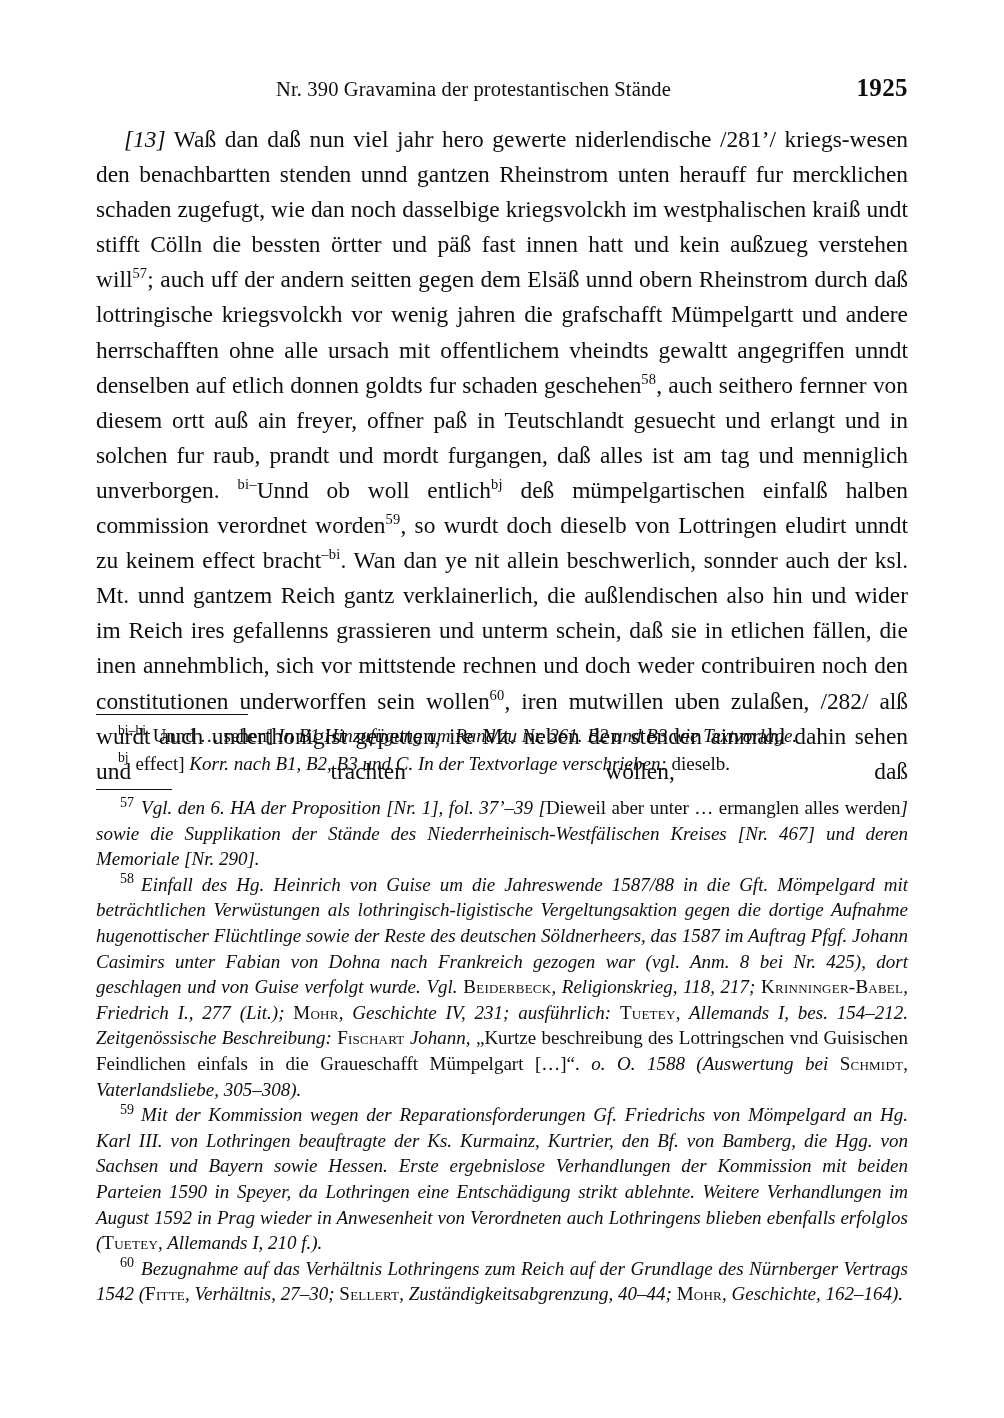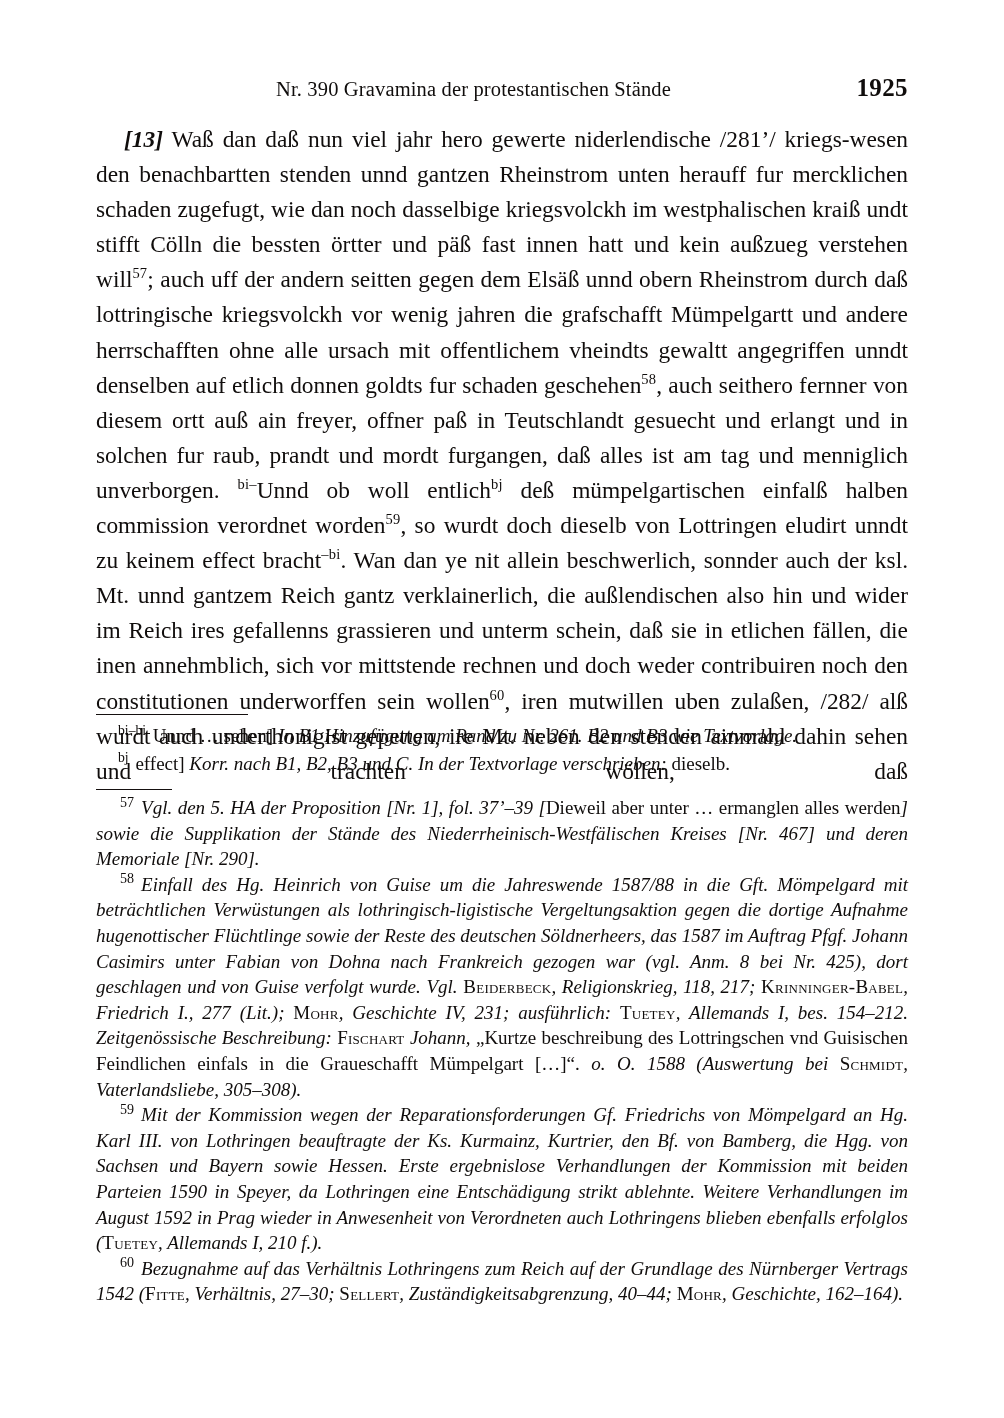--- a/index.html
+++ b/index.html
@@ -56,21 +56,20 @@
     text-align: justify;
     text-justify: inter-word;
     hyphens: none;
   }
   .body-block p {
     margin: 0;
     text-indent: 28px;
   }
   .body-block .para-mark {
     font-style: italic;
-    font-weight: bold;
   }
   sup.fn-ref {
     font-size: 0.62em;
     vertical-align: super;
     line-height: 0;
     letter-spacing: 0.2px;
   }
   sup.app-ref {
     font-size: 0.62em;
     vertical-align: super;
@@ -171,19 +170,19 @@
   <div class="rule rule-apparatus"></div>
 
   <div class="apparatus">
     <p class="app-note"><span class="app-sig">bi–bi</span><span> Unnd … sehen] </span><span class="it" style="font-style:italic">In B1 Hinzufügung am Rand zu Nr. 261. B2 und B3 wie Textvorlage.</span></p>
     <p class="app-note"><span class="app-sig">bj</span><span> effect] </span><span style="font-style:italic">Korr. nach B1, B2, B3 und C. In der Textvorlage verschrieben: </span><span>dieselb.</span></p>
   </div>
 
   <div class="rule rule-footnotes"></div>
 
   <div class="footnotes" id="footnote-list">
-      <p class="fn"><sup class="fn-num">57</sup><span class="it">Vgl. den 5. HA der Proposition [Nr. 1], fol. 37’–39 [</span><span class="rom">Dieweil aber unter … ermanglen alles werden</span><span class="it">] sowie die Supplikation der Stände des Niederrheinisch-Westfälischen Kreises [Nr. 467] und deren Memoriale [Nr. 290].</span></p>
+      <p class="fn"><sup class="fn-num">57</sup><span class="it">Vgl. den 6. HA der Proposition [Nr. 1], fol. 37’–39 [</span><span class="rom">Dieweil aber unter … ermanglen alles werden</span><span class="it">] sowie die Supplikation der Stände des Niederrheinisch-Westfälischen Kreises [Nr. 467] und deren Memoriale [Nr. 290].</span></p>
       <p class="fn"><sup class="fn-num">58</sup><span class="it">Einfall des Hg. Heinrich von Guise um die Jahreswende 1587/88 in die Gft. Mömpelgard mit beträchtlichen Verwüstungen als lothringisch-ligistische Vergeltungsaktion gegen die dortige Aufnahme hugenottischer Flüchtlinge sowie der Reste des deutschen Söldnerheers, das 1587 im Auftrag Pfgf. Johann Casimirs unter Fabian von Dohna nach Frankreich gezogen war (vgl. Anm. 8 bei Nr. 425), dort geschlagen und von Guise verfolgt wurde. Vgl. </span><span class="sc">Beiderbeck</span><span class="it">, Religionskrieg, 118, 217; </span><span class="sc">Krinninger-Babel</span><span class="it">, Friedrich I., 277 (Lit.); </span><span class="sc">Mohr</span><span class="it">, Geschichte IV, 231; ausführlich: </span><span class="sc">Tuetey</span><span class="it">, Allemands I, bes. 154–212. Zeitgenössische Beschreibung: </span><span class="sc">Fischart</span><span class="it"> Johann, </span><span class="rom">„Kurtze beschreibung des Lottringschen vnd Guisischen Feindlichen einfals in die Graueschafft Mümpelgart […]“. </span><span class="it">o. O. 1588 (Auswertung bei </span><span class="sc">Schmidt</span><span class="it">, Vaterlandsliebe, 305–308).</span></p>
       <p class="fn"><sup class="fn-num">59</sup><span class="it">Mit der Kommission wegen der Reparationsforderungen Gf. Friedrichs von Mömpelgard an Hg. Karl III. von Lothringen beauftragte der Ks. Kurmainz, Kurtrier, den Bf. von Bamberg, die Hgg. von Sachsen und Bayern sowie Hessen. Erste ergebnislose Verhandlungen der Kommission mit beiden Parteien 1590 in Speyer, da Lothringen eine Entschädigung strikt ablehnte. Weitere Verhandlungen im August 1592 in Prag wieder in Anwesenheit von Verordneten auch Lothringens blieben ebenfalls erfolglos (</span><span class="sc">Tuetey</span><span class="it">, Allemands I, 210 f.).</span></p>
       <p class="fn"><sup class="fn-num">60</sup><span class="it">Bezugnahme auf das Verhältnis Lothringens zum Reich auf der Grundlage des Nürnberger Vertrags 1542 (</span><span class="sc">Fitte</span><span class="it">, Verhältnis, 27–30; </span><span class="sc">Sellert</span><span class="it">, Zuständigkeitsabgrenzung, 40–44; </span><span class="sc">Mohr</span><span class="it">, Geschichte, 162–164).</span></p>
     </div>
 
 </div>
 
 </body></html>

